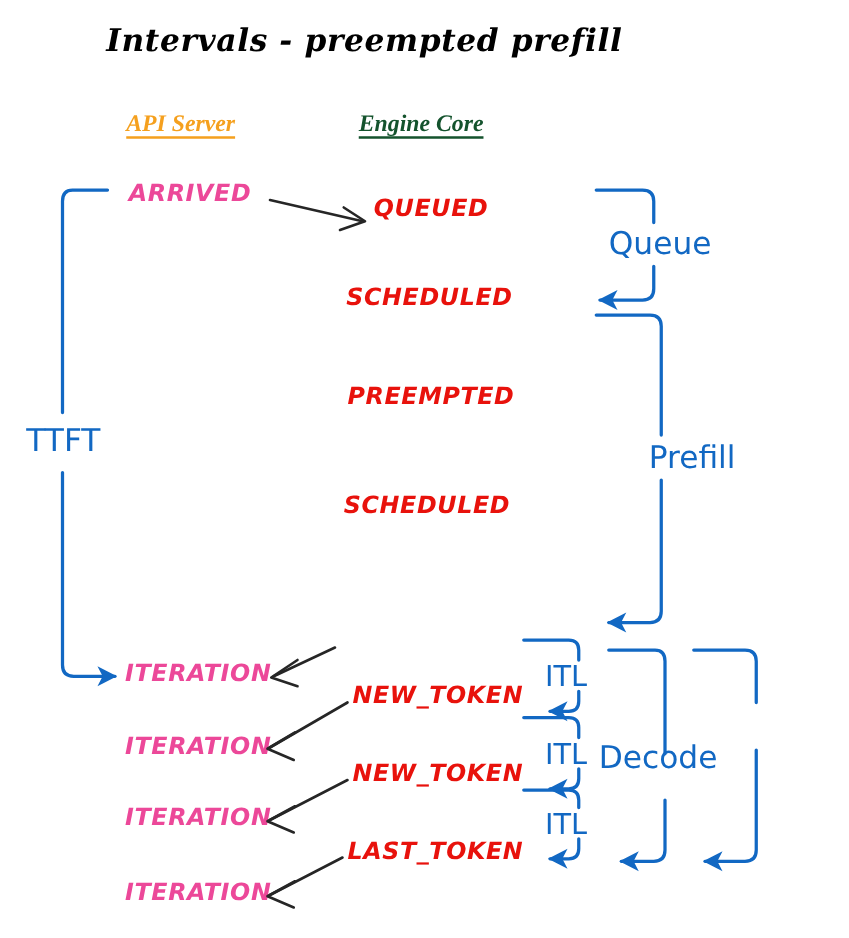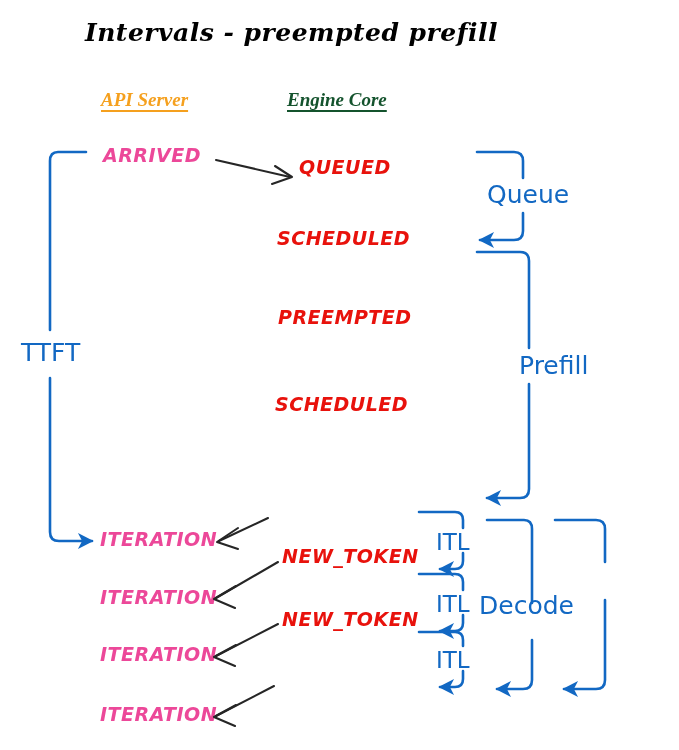--- a/index.html
+++ b/index.html
@@ -88,20 +88,21 @@
   <div class="lbl state api" style="left:100px; top:588px;">ITERATION</div>
   <div class="lbl state api" style="left:100px; top:645px;">ITERATION</div>
   <div class="lbl state api" style="left:100px; top:705px;">ITERATION</div>
 
   <div class="lbl state engine" style="left:299px; top:158px;">QUEUED</div>
   <div class="lbl state engine" style="left:277px; top:229px;">SCHEDULED</div>
   <div class="lbl state engine" style="left:278px; top:308px;">PREEMPTED</div>
   <div class="lbl state engine" style="left:275px; top:395px;">SCHEDULED</div>
   <div class="lbl state engine" style="left:282px; top:547px;">NEW_TOKEN</div>
   <div class="lbl state engine" style="left:282px; top:610px;">NEW_TOKEN</div>
+  <div class="lbl state engine" style="left:278px; top:672px;">LAST_TOKEN</div>
 
   <div class="lbl interval" style="left:21px; top:340px;">TTFT</div>
   <div class="lbl interval" style="left:487px; top:182px;">Queue</div>
   <div class="lbl interval" style="left:475px; top:353px;margin-left:44px;">Prefill</div>
   <div class="lbl interval small" style="left:436px; top:531px;">ITL</div>
   <div class="lbl interval small" style="left:436px; top:593px;">ITL</div>
   <div class="lbl interval small" style="left:436px; top:649px;">ITL</div>
   <div class="lbl interval" style="left:479px; top:593px;">Decode</div>
 
   <svg class="overlay" viewBox="0 0 679 750">

